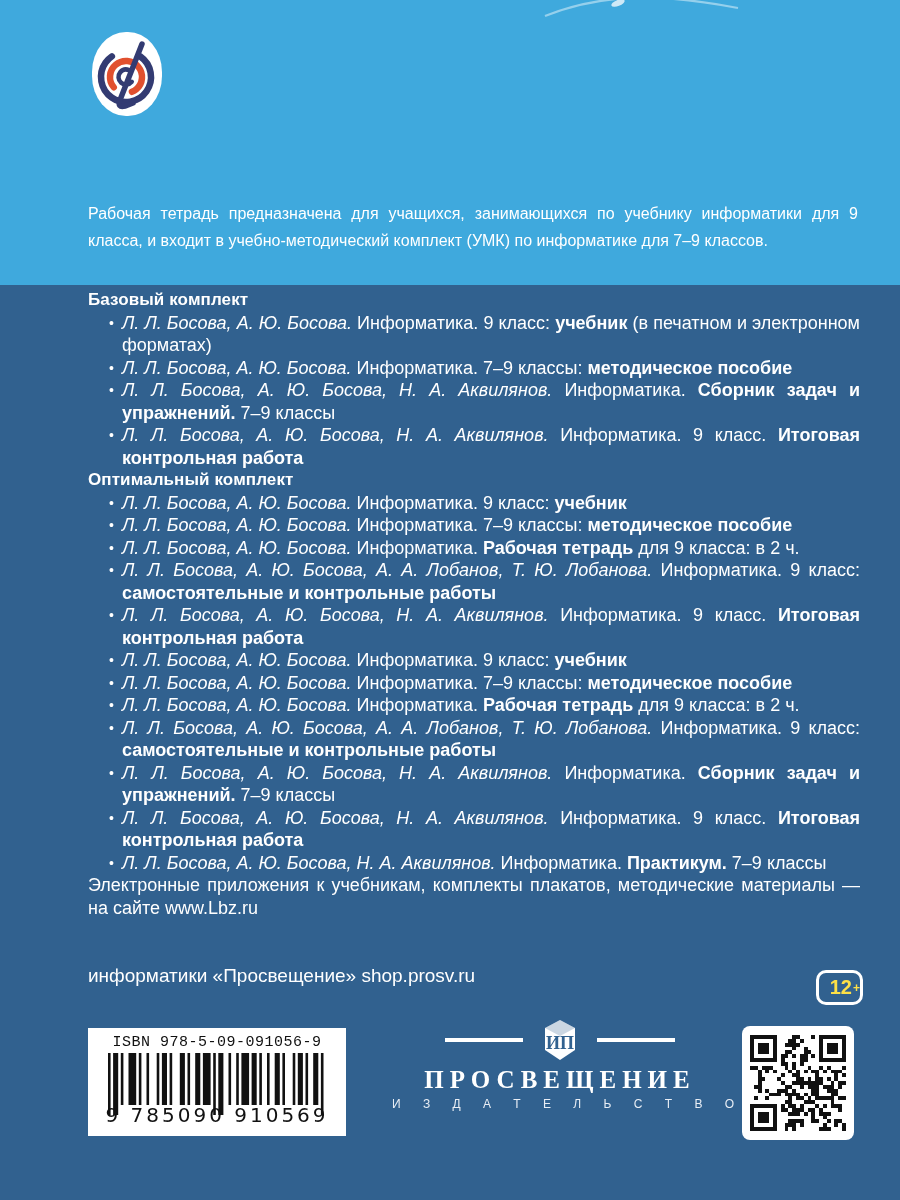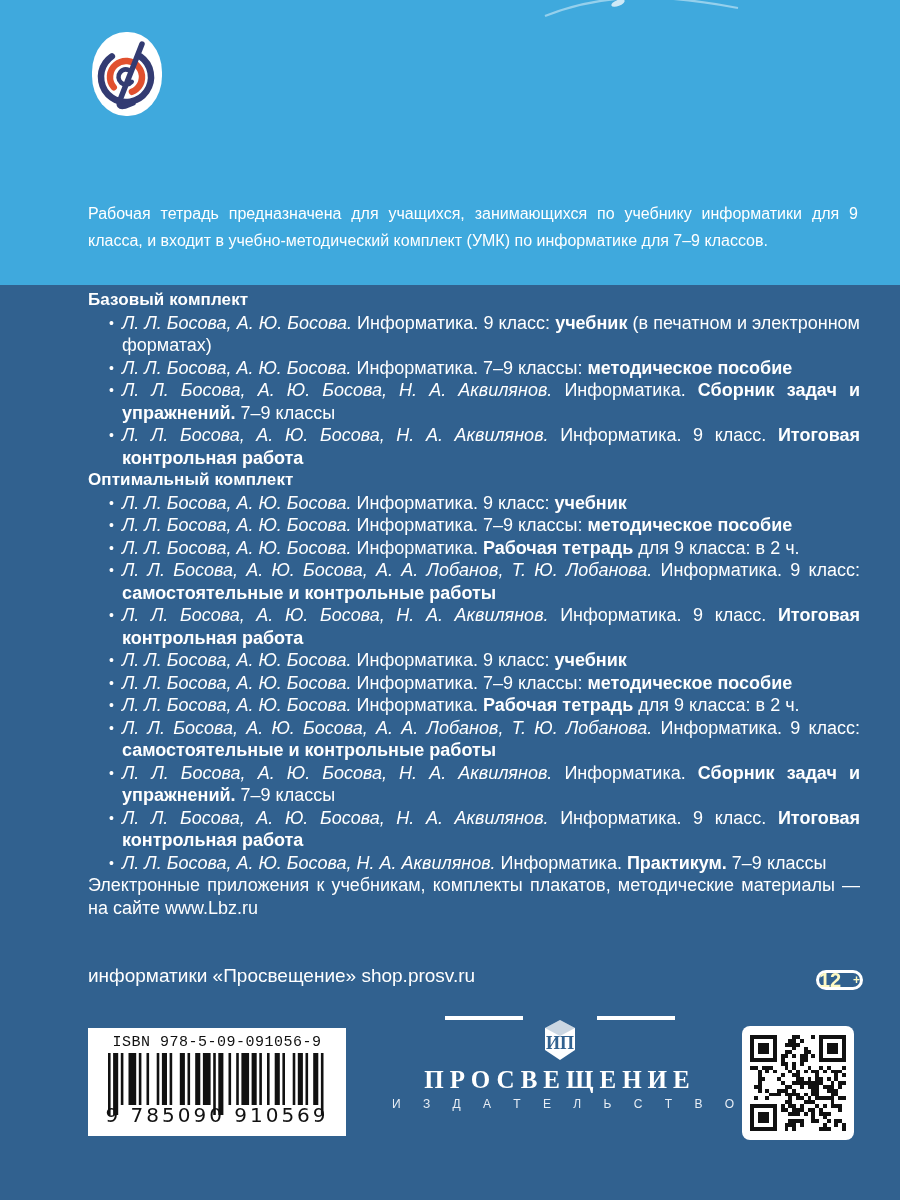--- a/index.html
+++ b/index.html
@@ -30,35 +30,35 @@
   .catalog li::before{content:"•";position:absolute;left:21px;top:0;font-size:14px;line-height:22.5px;}
   .seg-i{font-style:italic;}
   .seg-b{font-weight:bold;}
   .eapps{margin-top:0;font-size:18px;line-height:22.5px;text-align:justify;color:#fff;}
 
   
   .shop{position:absolute;left:88px;top:962px;color:#fff;font-size:19px;line-height:27px;}
   .shop .seg-b{font-weight:normal;}
 
   
-  .age{position:absolute;left:816px;top:970px;width:47px;height:20px;border:3px solid #fff;
-       border-radius:10px;color:#fef9c3;font-size:20px;font-weight:bold;display:flex;
-       align-items:center;justify-content:space-between;letter-spacing:0;}
+  .age{position:absolute;left:816px;top:970px;width:47px;height:35px;border:3px solid #fff;
+       border-radius:10px;color:#fde047;font-size:20px;font-weight:bold;display:flex;
+       align-items:center;justify-content:flex-end;letter-spacing:0;}
   .age sup{font-size:12px;margin-left:1px;}
 
   
   .barcode{position:absolute;left:88px;top:1028px;width:258px;height:108px;background:#fff;
            padding:6px 10px 0 10px;text-align:center;color:#111;}
   .barcode .isbn{font-size:15px;letter-spacing:.5px;white-space:nowrap;color:#111;margin-bottom:2px;font-family:Liberation Mono, monospace;}
   .barcode .digits{font-size:20px;letter-spacing:3px;white-space:nowrap;color:#111;margin-top:-16px;
                    font-family:"DejaVu Sans",sans-serif;position:relative;background:transparent;}
 
   
   .pub{position:absolute;left:392px;top:1016px;width:336px;text-align:center;color:#fff;}
-  .pub .iconrow{display:flex;justify-content:center;height:48px;}
+  .pub .iconrow{display:flex;align-items:center;justify-content:center;height:48px;}
   .pub .rule{flex:0 0 78px;height:4px;background:#fff;}
   .pub .bookicon{width:50px;height:48px;margin:0 12px;position:relative;}
   .pub .name{font-family:"Liberation Serif",serif;font-weight:bold;font-size:25px;
              letter-spacing:6px;margin-top:2px;white-space:nowrap;text-align:center;}
   .pub .type{font-size:12px;letter-spacing:9.5px;margin-top:3px;white-space:nowrap;color:#e9eef5;}
   .pub .site{font-size:36px;font-weight:400;letter-spacing:1.5px;margin-top:6px;color:#eef3f9;white-space:nowrap;}
 
   
   .qr{position:absolute;left:742px;top:1026px;width:112px;height:114px;background:#fff;border-radius:8px;
       display:flex;align-items:center;justify-content:center;}

